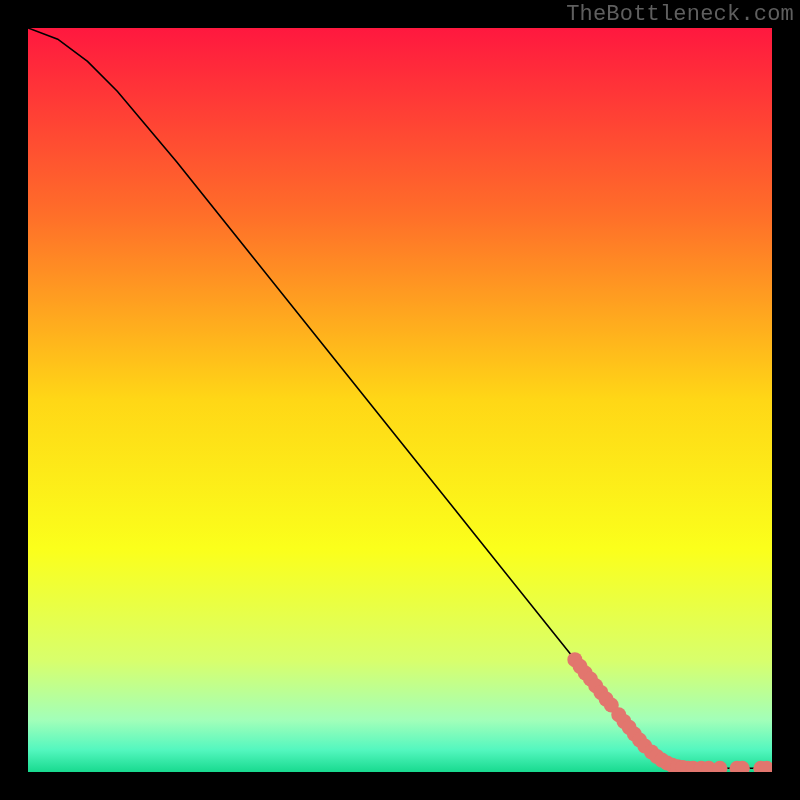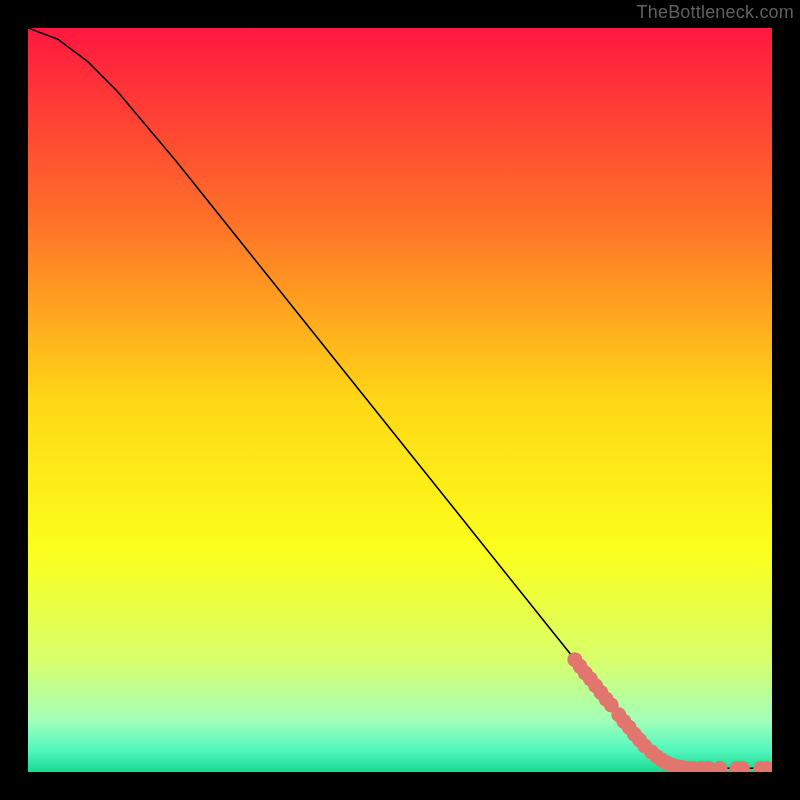--- a/index.html
+++ b/index.html
@@ -15,24 +15,25 @@
     position: relative;
     width: 800px;
     height: 800px;
     background: #000;
   }
   .attribution {
     position: absolute;
     top: 2px;
     right: 6px;
     color: #5f5f5f;
-    font-size: 18px;
+    font-size: 22px;
     font-weight: 400;
     letter-spacing: 0.2px;
     z-index: 5;
+    font-family: Liberation Mono, monospace;
   }
   .plot {
     position: absolute;
     top: 28px;
     left: 28px;
     width: 744px;
     height: 744px;
   }
   .plot svg {
     width: 100%;

